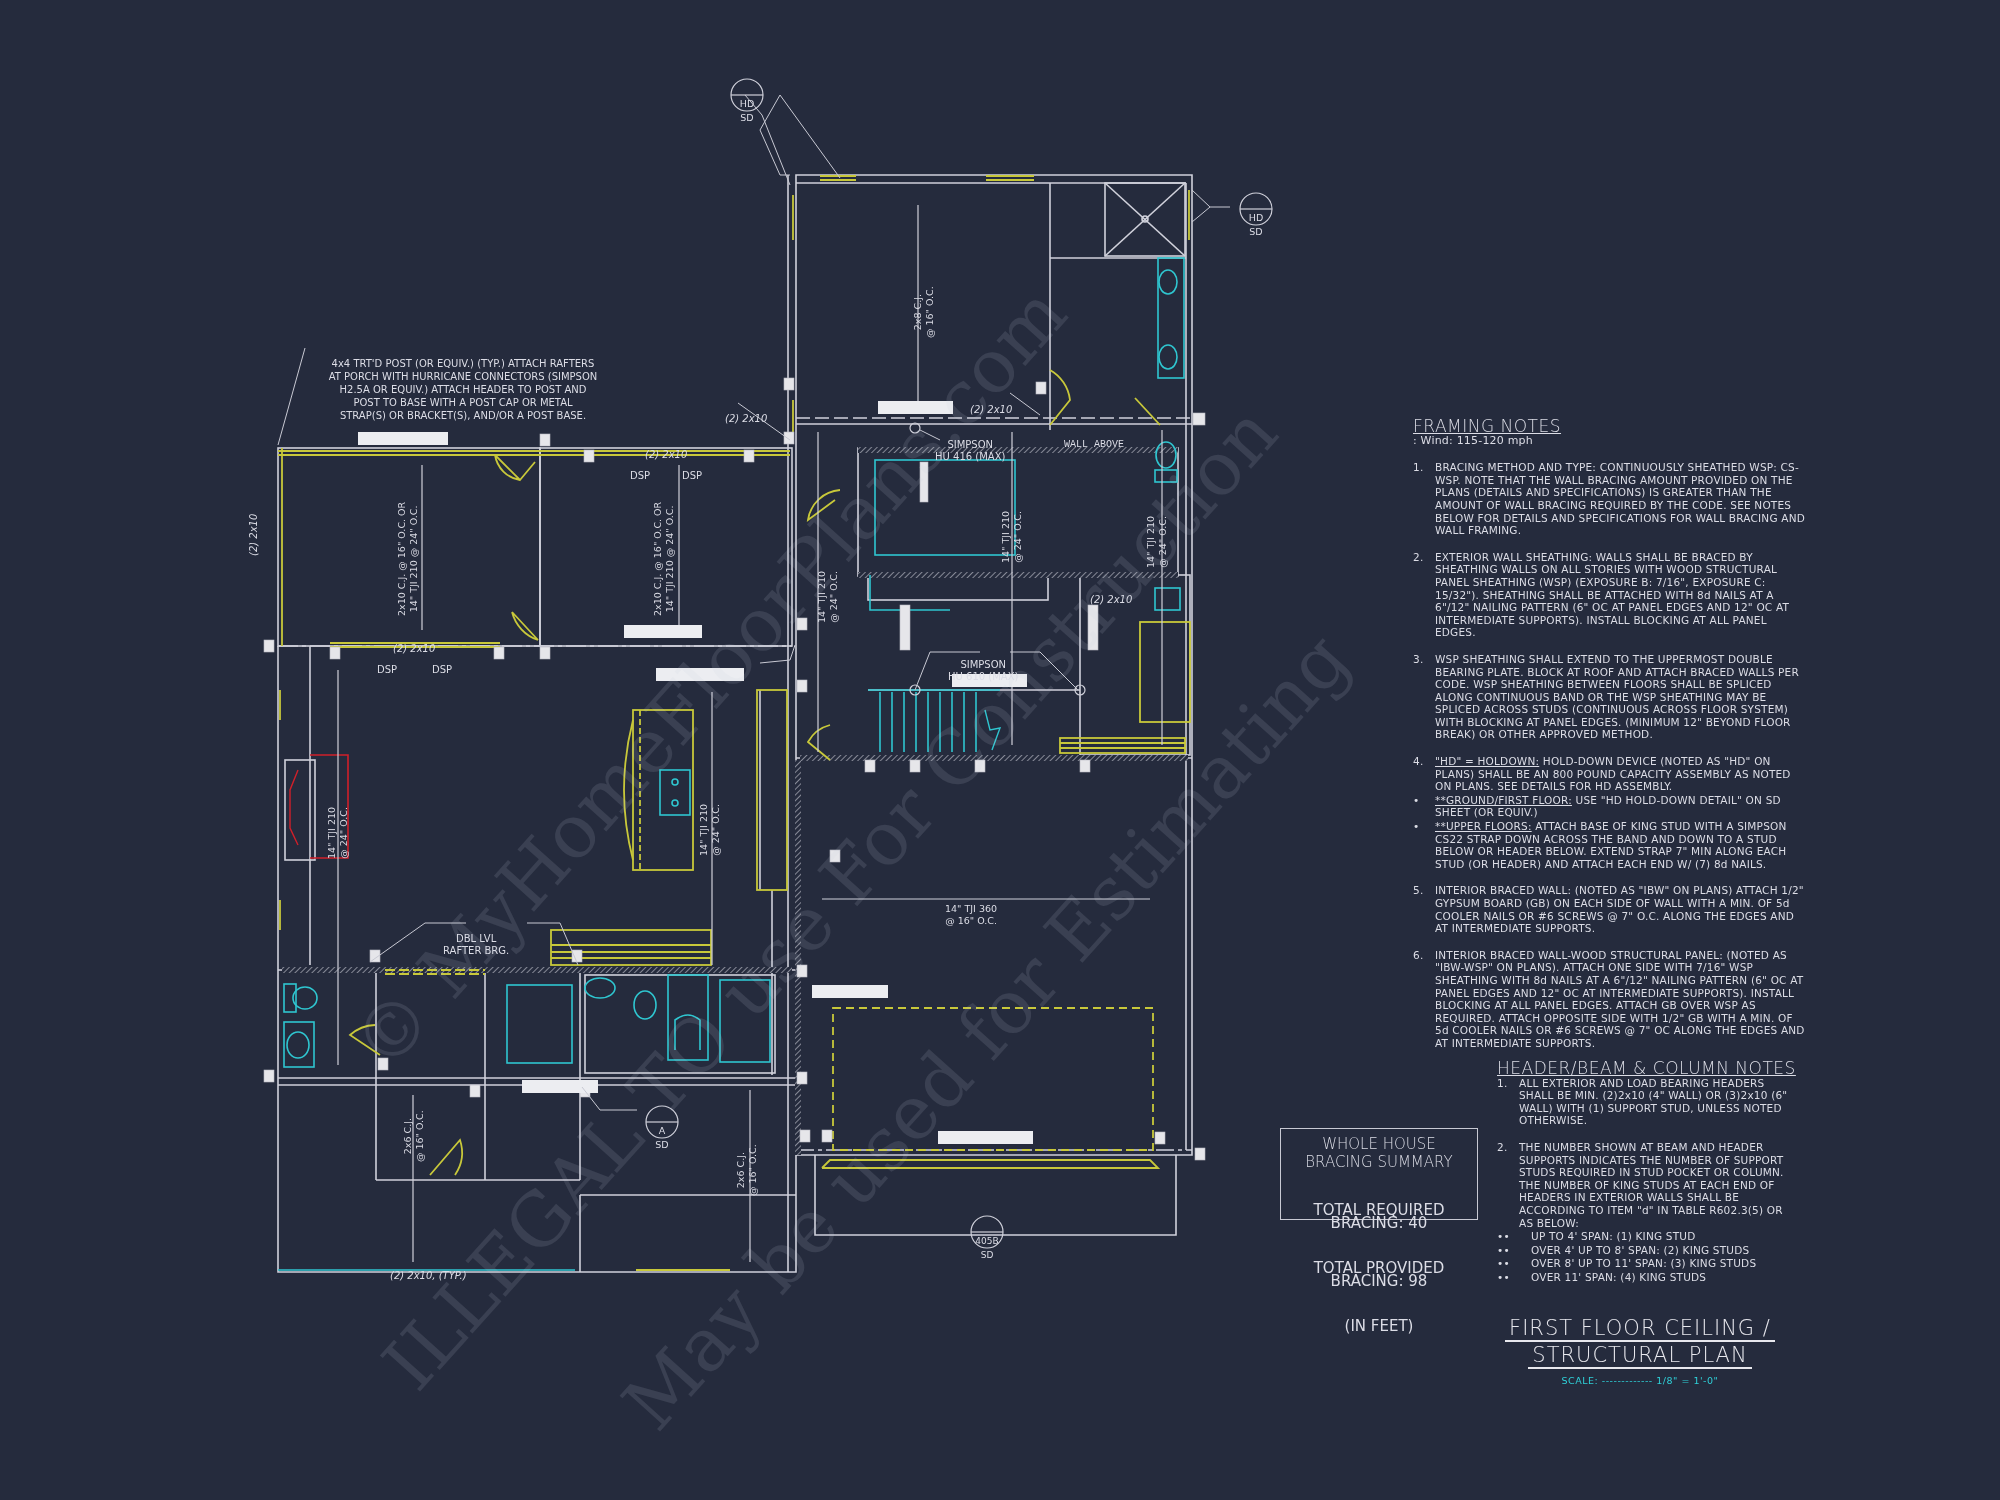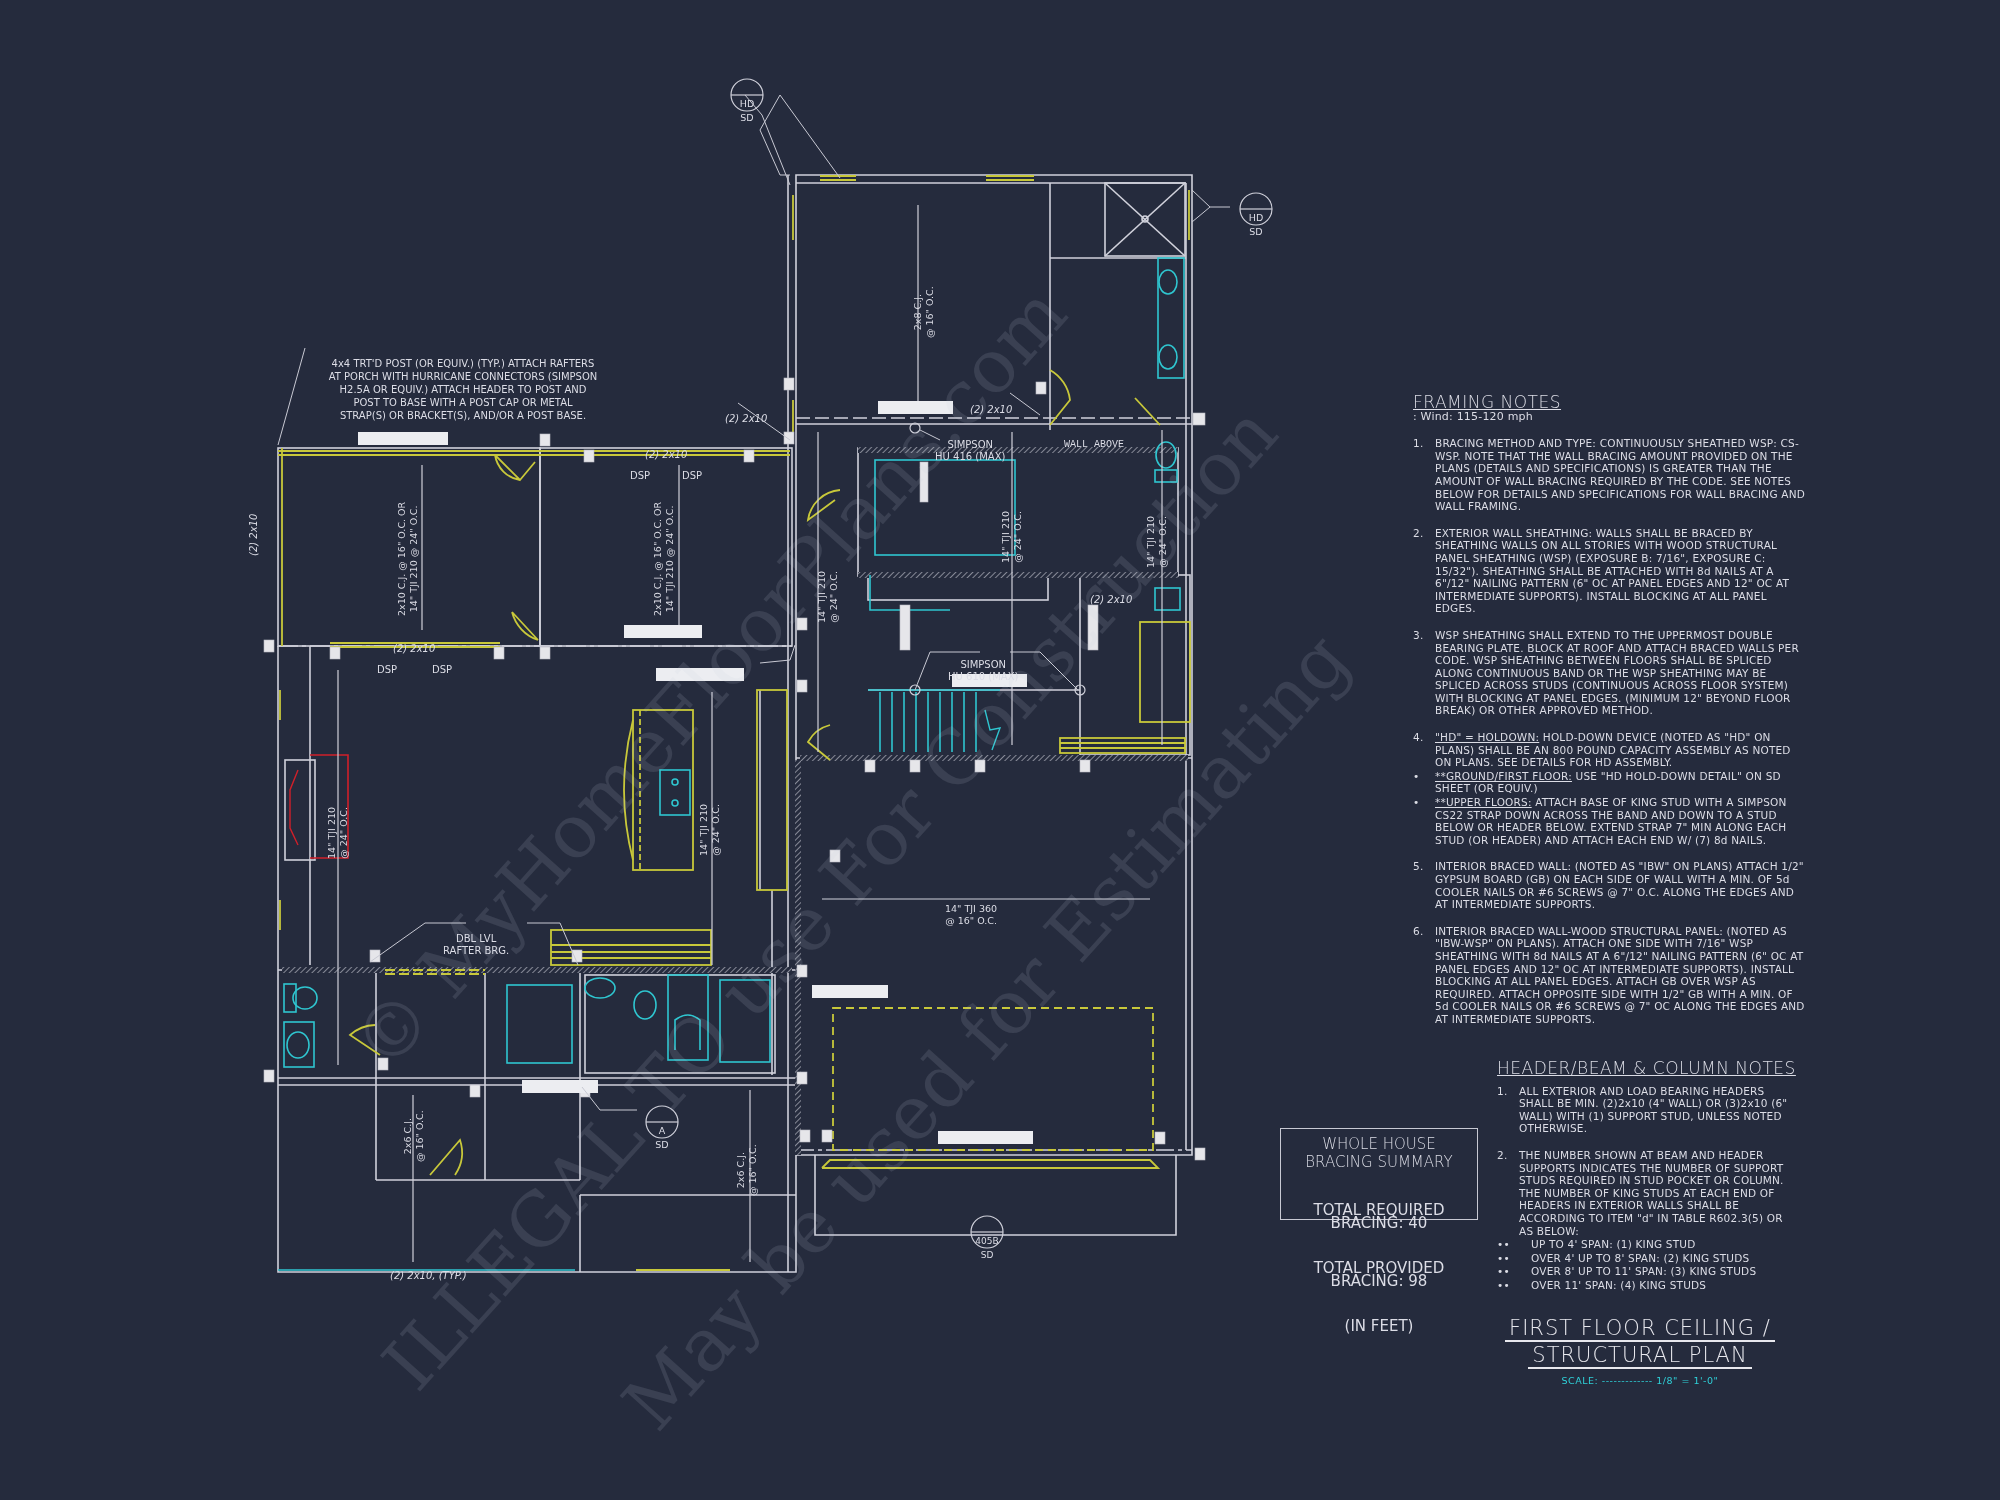--- a/index.html
+++ b/index.html
@@ -373,21 +373,21 @@
   <div style="position:absolute;left:735px;top:1180px;transform:rotate(-90deg);transform-origin:left top;line-height:12px;font-size:9.5px;text-align:center;">
     <div>2x6 C.J.</div>
         <div>@ 16" O.C.</div>
   </div>
 </div>
 
 <div class="wm" style="left:400px;top:1000px;transform:rotate(-48deg);">© MyHomeFloorPlans.com</div>
 <div class="wm" style="left:430px;top:1320px;transform:rotate(-48deg);">ILLEGAL TO use For Construction</div>
 <div class="wm" style="left:670px;top:1360px;transform:rotate(-48deg);">May be used for Estimating</div>
 
-<div class="notes" style="left:1413px;top:396px;width:395px;">
+<div class="notes" style="left:1413px;top:420px;width:395px;">
   <div class="title">FRAMING NOTES</div>
   <div class="sub">: Wind: 115-120 mph</div>
   <div class="item">
         <span class="num">1.</span>
         <span class="txt">BRACING METHOD AND TYPE: CONTINUOUSLY SHEATHED WSP: CS-WSP. NOTE THAT THE WALL BRACING AMOUNT PROVIDED ON THE PLANS (DETAILS AND SPECIFICATIONS) IS GREATER THAN THE AMOUNT OF WALL BRACING REQUIRED BY THE CODE. SEE NOTES BELOW FOR DETAILS AND SPECIFICATIONS FOR WALL BRACING AND WALL FRAMING.</span>
       </div>
   <div class="item">
         <span class="num">2.</span>
         <span class="txt">EXTERIOR WALL SHEATHING: WALLS SHALL BE BRACED BY SHEATHING WALLS ON ALL STORIES WITH WOOD STRUCTURAL PANEL SHEATHING (WSP) (EXPOSURE B: 7/16", EXPOSURE C: 15/32"). SHEATHING SHALL BE ATTACHED WITH 8d NAILS AT A 6"/12" NAILING PATTERN (6" OC AT PANEL EDGES AND 12" OC AT INTERMEDIATE SUPPORTS). INSTALL BLOCKING AT ALL PANEL EDGES.</span>
       </div>
@@ -411,21 +411,21 @@
         <span class="num">5.</span>
         <span class="txt">INTERIOR BRACED WALL: (NOTED AS "IBW" ON PLANS) ATTACH 1/2" GYPSUM BOARD (GB) ON EACH SIDE OF WALL WITH A MIN. OF 5d COOLER NAILS OR #6 SCREWS @ 7" O.C. ALONG THE EDGES AND AT INTERMEDIATE SUPPORTS.</span>
       </div>
   <div class="item">
         <span class="num">6.</span>
         <span class="txt">INTERIOR BRACED WALL-WOOD STRUCTURAL PANEL: (NOTED AS "IBW-WSP" ON PLANS). ATTACH ONE SIDE WITH 7/16" WSP SHEATHING WITH 8d NAILS AT A 6"/12" NAILING PATTERN (6" OC AT PANEL EDGES AND 12" OC AT INTERMEDIATE SUPPORTS). INSTALL BLOCKING AT ALL PANEL EDGES. ATTACH GB OVER WSP AS REQUIRED. ATTACH OPPOSITE SIDE WITH 1/2" GB WITH A MIN. OF 5d COOLER NAILS OR #6 SCREWS @ 7" OC ALONG THE EDGES AND AT INTERMEDIATE SUPPORTS.</span>
       </div>
 </div>
 
 <div class="notes" style="left:1497px;top:1062px;width:300px;">
-  <div class="title" style="margin-bottom:10px;">HEADER/BEAM &amp; COLUMN NOTES</div>
+  <div class="title" style="margin-bottom:2px;">HEADER/BEAM &amp; COLUMN NOTES</div>
   <div class="item">
         <span class="num">1.</span>
         <span class="txt">ALL EXTERIOR AND LOAD BEARING HEADERS SHALL BE MIN. (2)2x10 (4" WALL) OR (3)2x10 (6" WALL) WITH (1) SUPPORT STUD, UNLESS NOTED OTHERWISE.</span>
       </div>
   <div class="item" style="margin-bottom:1px;">
         <span class="num">2.</span>
         <span class="txt">THE NUMBER SHOWN AT BEAM AND HEADER SUPPORTS INDICATES THE NUMBER OF SUPPORT STUDS REQUIRED IN STUD POCKET OR COLUMN. THE NUMBER OF KING STUDS AT EACH END OF HEADERS IN EXTERIOR WALLS SHALL BE ACCORDING TO ITEM "d" IN TABLE R602.3(5) OR AS BELOW:</span>
       </div>
   <div class="bullet">
         <span class="num">••</span>

